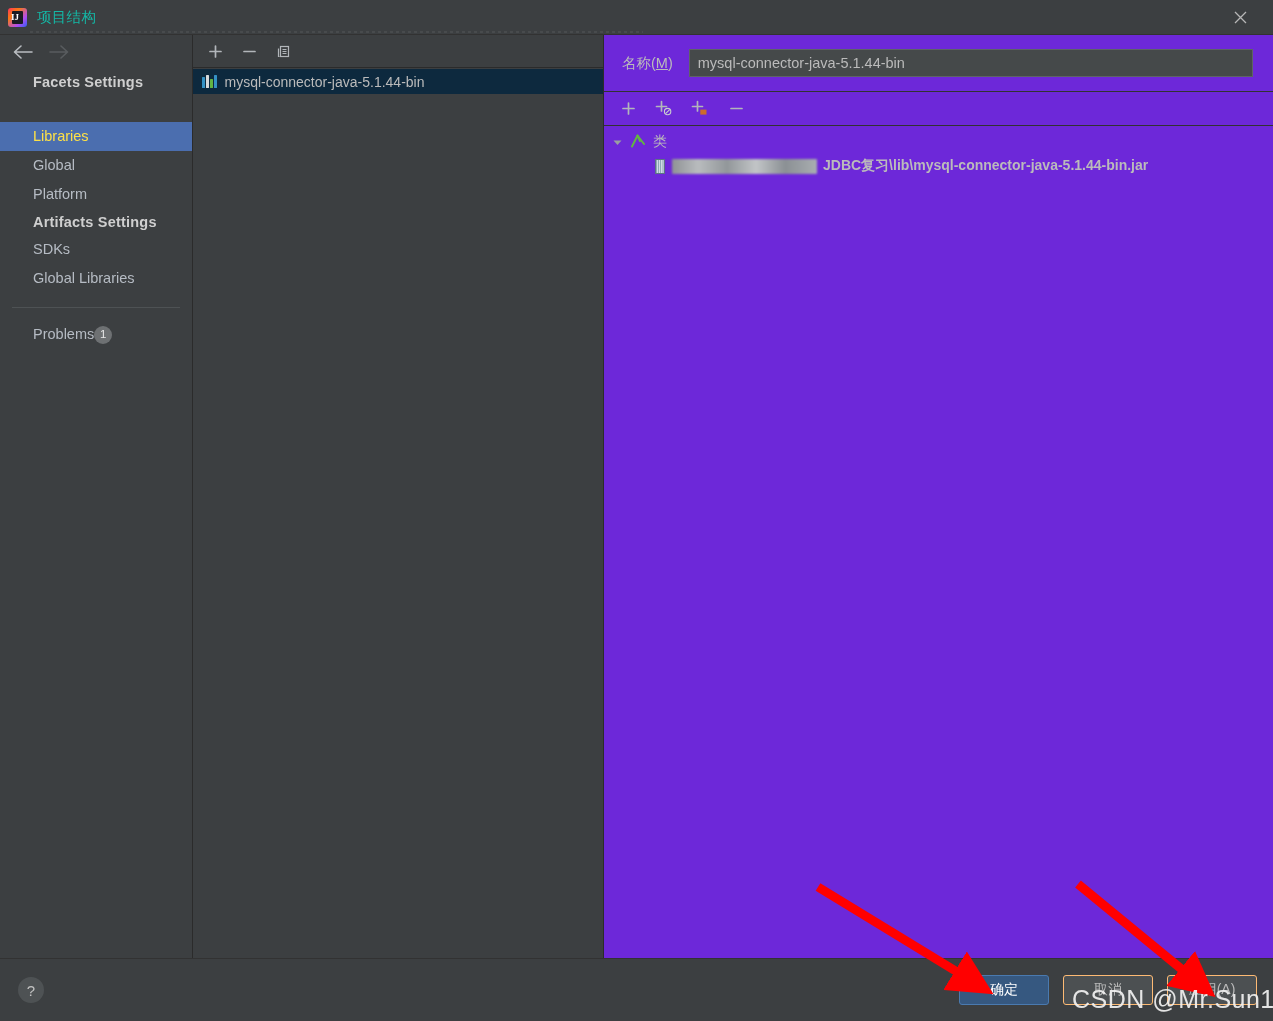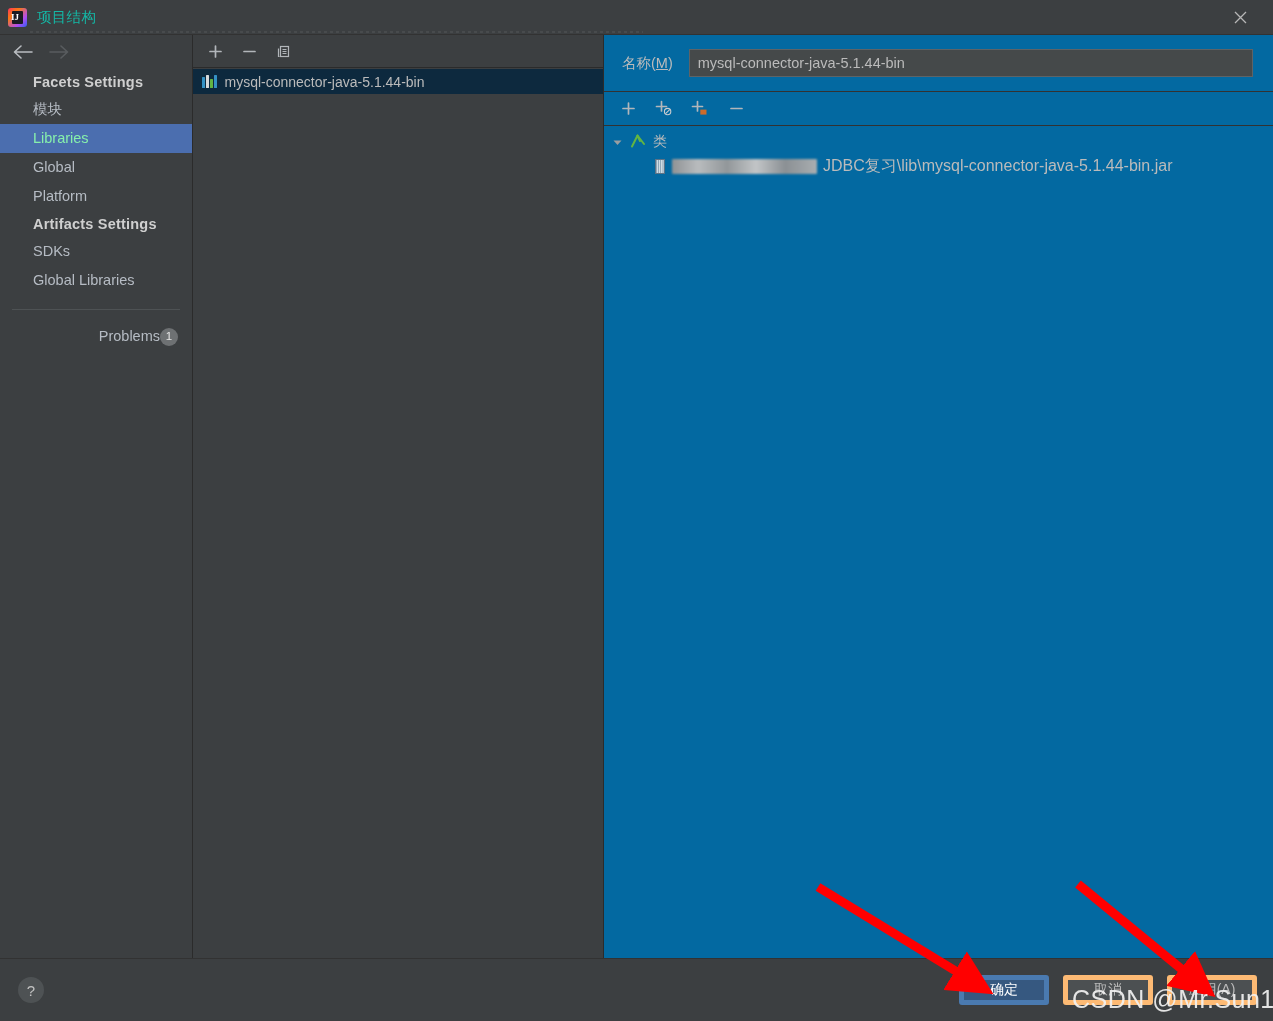--- a/index.html
+++ b/index.html
@@ -131,31 +131,32 @@
   }
   .nav-item {
     font-size: 14.5px;
     color: #b6bcc4;
     padding: 5px 0 5px 33px;
     line-height: 19px;
     white-space: nowrap;
   }
   .nav-item.selected {
     background: #4b6eaf;
-    color: #86efac;
+    color: #fde047;
+    margin-top: 27px;
   }
   .nav-sep {
     height: 1px;
     background: #4e5254;
     margin: 14px 12px 12px 12px;
   }
   .nav-item.with-badge {
     display: flex;
     align-items: center;
-    justify-content: flex-end;
+    justify-content: flex-start;
     padding-right: 14px;
   }
   .badge {
     background: #6e7173;
     color: #e6e6e6;
     border-radius: 9px;
     min-width: 18px;
     height: 18px;
     font-size: 11.5px;
     display: inline-flex;
@@ -214,21 +215,21 @@
     gap: 1.5px;
     height: 13px;
   }
   .lib-icon i { display: block; width: 2.5px; border-radius: .5px; }
 
   
   #detail {
     flex: 1 1 auto;
     display: flex;
     flex-direction: column;
-    background: #0369a1;
+    background: #6d28d9;
     min-width: 0;
   }
   #name-row {
     height: 56px;
     flex: 0 0 56px;
     display: flex;
     align-items: center;
     padding: 0 20px 0 18px;
     gap: 16px;
     border-bottom: 1px solid #323232;
@@ -287,21 +288,21 @@
   .jar-icon { width: 12px; height: 15px; display:block; }
   .redact {
     display: inline-block;
     height: 15px;
     width: 145px;
     background: linear-gradient(90deg,#8f9295 0%,#b9bcbe 18%,#92979a 38%,#c2c5c7 58%,#8b9094 78%,#a9aeb1 100%);
     filter: blur(0.8px);
     vertical-align: -3px;
     border-radius: 1px;
   }
-  .path-text { font-size: 16px; color: #bbbbbb; white-space: nowrap; }
+  .path-text { font-size: 14px; color: #bbbbbb; white-space: nowrap; font-weight: bold; }
 
   
   #footer {
     height: 62px;
     flex: 0 0 62px;
     background: #3c3f41;
     border-top: 1px solid #323232;
     display: flex;
     align-items: center;
     padding: 0 16px 0 18px;
@@ -324,21 +325,21 @@
   }
   .dlg-btn {
     min-width: 90px;
     height: 30px;
     border-radius: 3px;
     font-size: 14px;
     font-family: inherit;
     display: flex;
     align-items: center;
     justify-content: center;
-    border: 5px solid #fdba74;
+    border: 1px solid #fdba74;
     background: #4c5052;
     color: #bbbbbb;
     padding: 0 14px;
     box-sizing: border-box;
   }
   .dlg-btn.primary {
     background: #365880;
     border-color: #4a7ab0;
     color: #ffffff;
   }
@@ -392,21 +393,20 @@
           </svg>
         </span>
         <span class="nav-arrow disabled">
           <svg width="22" height="16" viewBox="0 0 22 16" aria-hidden="true">
             <path d="M2 8 H19 M13 2 L19.5 8 L13 14" stroke="#7b7f83" stroke-width="1.6" fill="none" stroke-linecap="round" stroke-linejoin="round"></path>
           </svg>
         </span>
       </div>
 
       <div class="group-head">Facets Settings</div>
-      <div class="nav-item">模块</div>
       <div class="nav-item selected">Libraries</div>
       <div class="nav-item">Global</div>
       <div class="nav-item">Platform</div>
 
       <div class="group-head">Artifacts Settings</div>
       <div class="nav-item">SDKs</div>
       <div class="nav-item">Global Libraries</div>
 
       <div class="nav-sep"></div>
 

